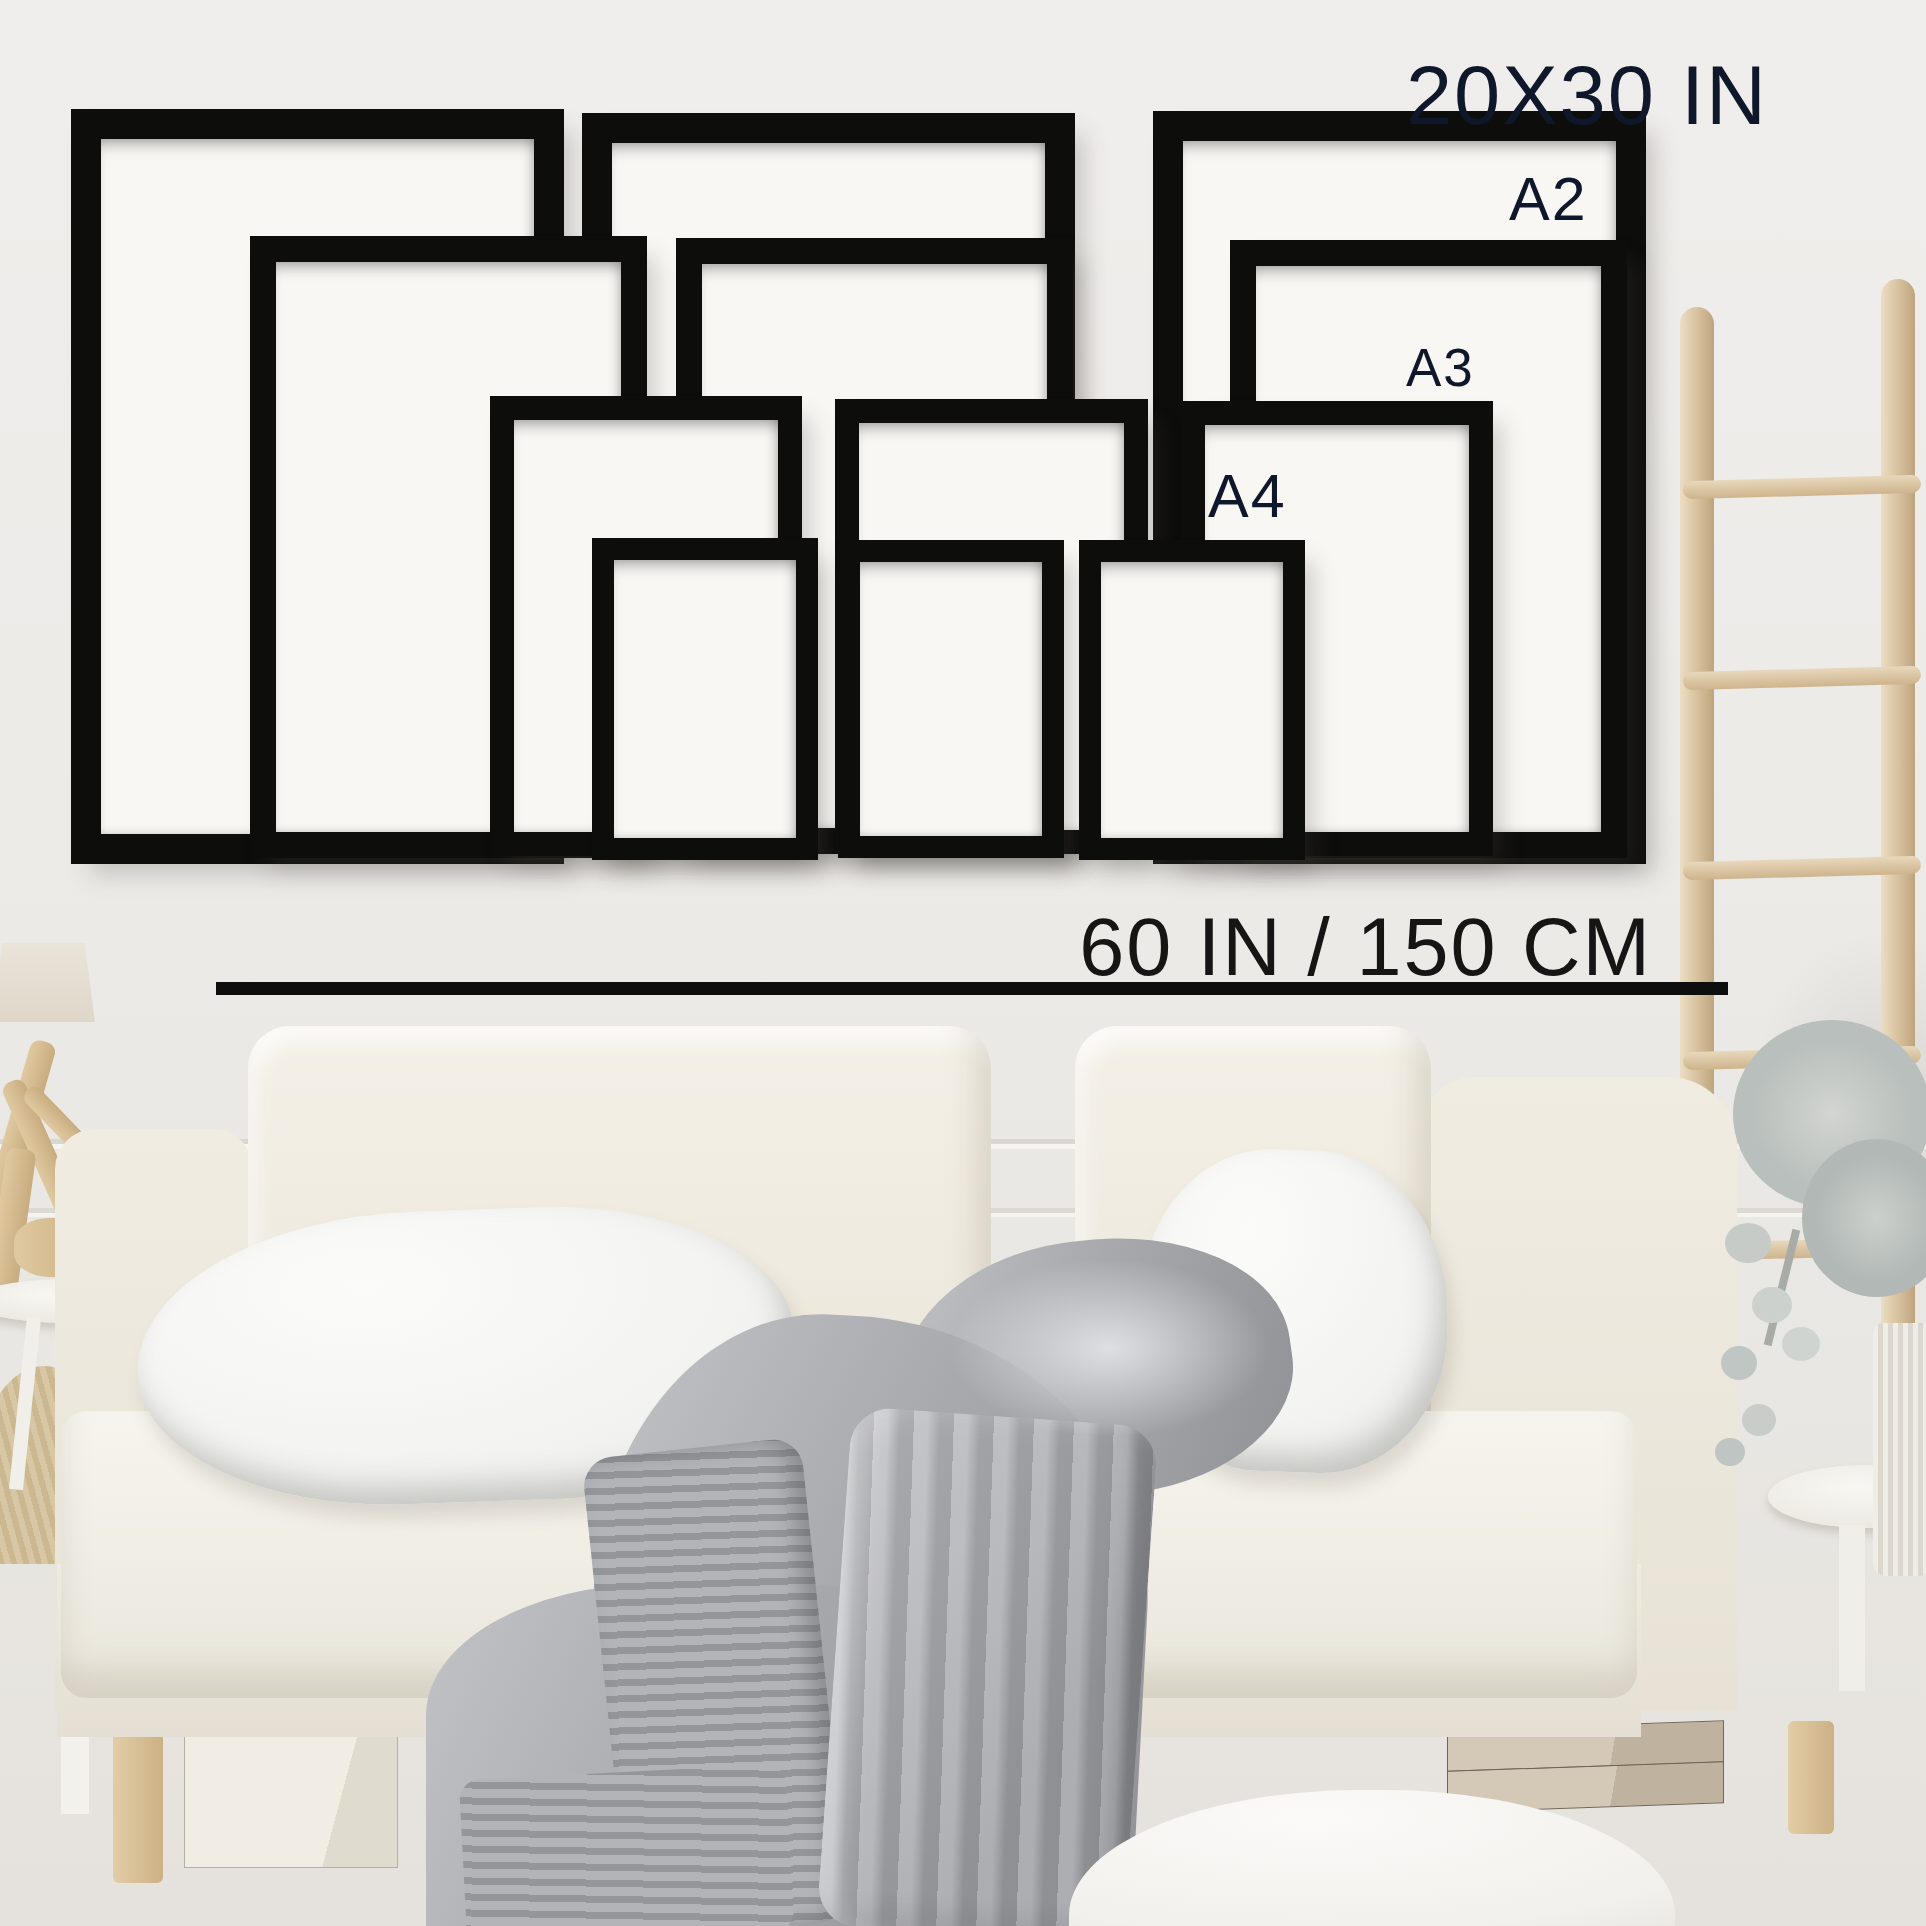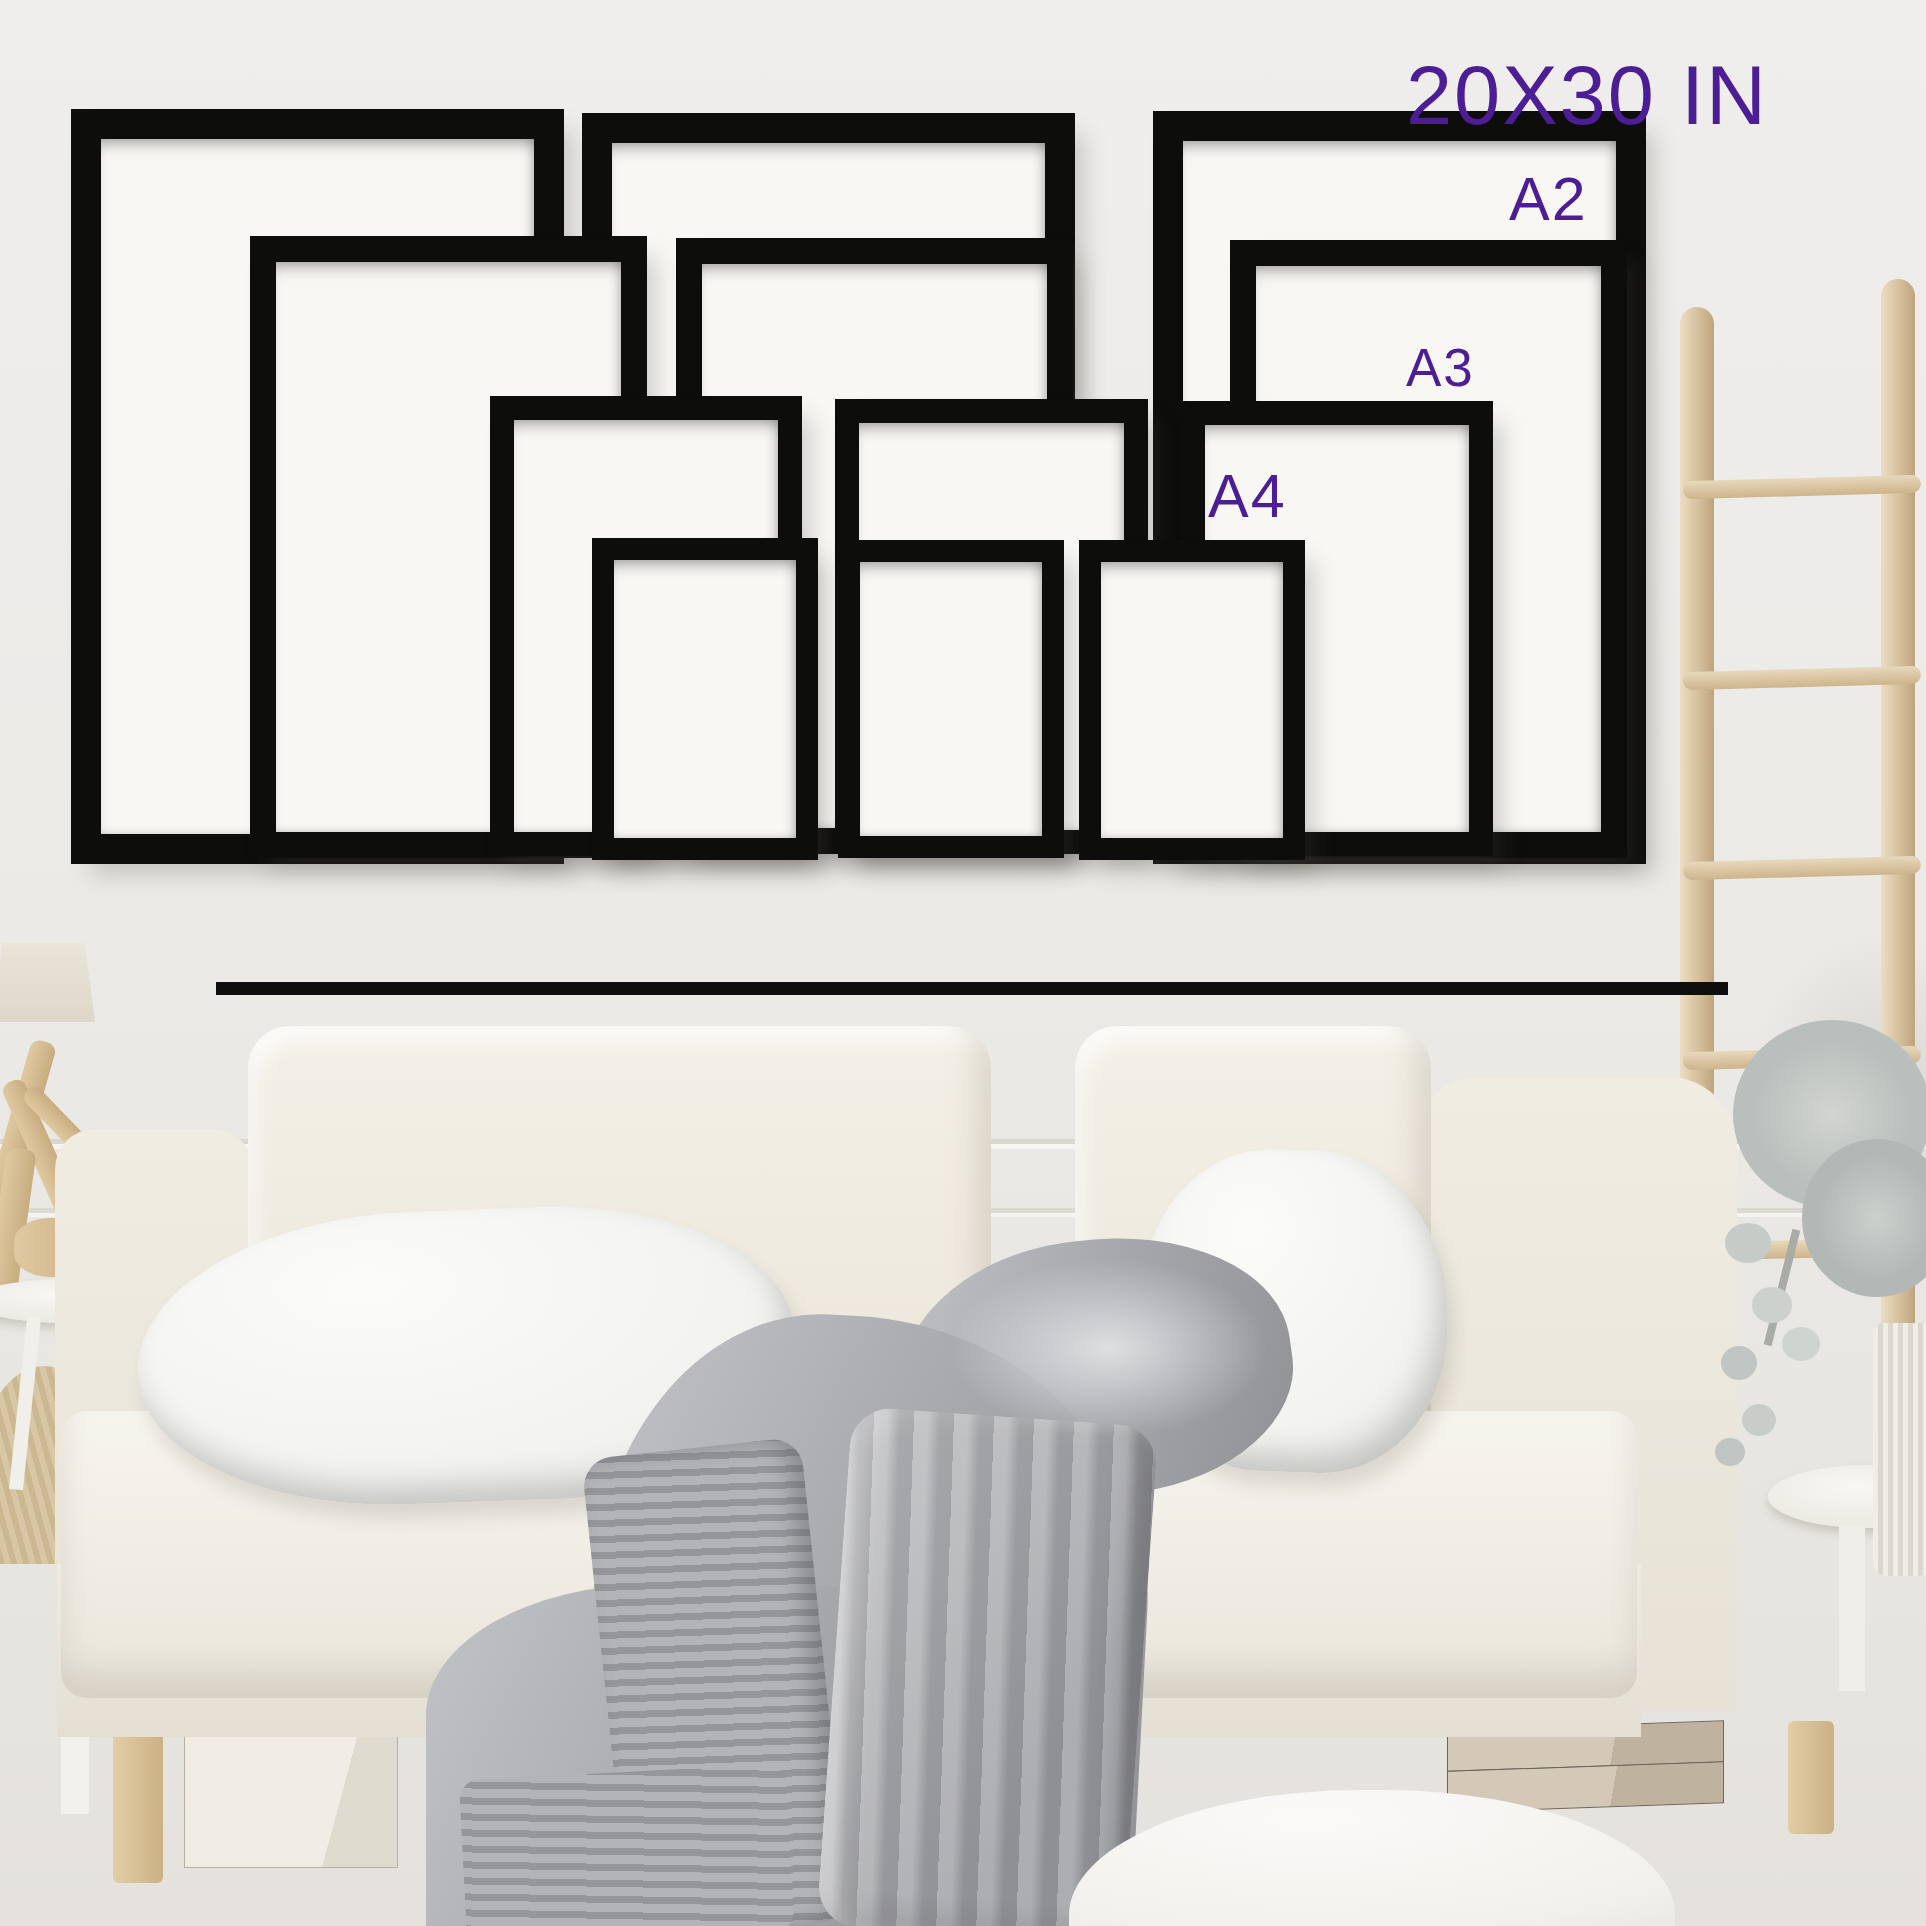--- a/index.html
+++ b/index.html
@@ -22,21 +22,21 @@
         background:linear-gradient(90deg,#ecddc2,#d5bf9c 55%,#bda47d);}
   .rung{height:18px;border-radius:9px;z-index:3;
         background:linear-gradient(180deg,#e8d8bc,#cdb48c);transform:rotate(-1.6deg);}
 
   
   .frame{position:absolute;background:#f8f7f4;border-style:solid;border-color:#0d0d0c;
          box-shadow:14px 16px 22px -6px rgba(80,74,66,.25),
                     inset 0 12px 16px -9px rgba(0,0,0,.40),
                     inset -10px 0 14px -10px rgba(0,0,0,.30),
                     inset 0 -8px 10px -8px rgba(0,0,0,.18);}
-  .size-label{position:absolute;z-index:70;font-weight:400;color:#4c1d95;letter-spacing:2px;}
+  .size-label{position:absolute;z-index:70;font-weight:400;color:#0f172a;letter-spacing:2px;}
 
   
   .heading{position:absolute;z-index:70;color:#151515;letter-spacing:2px;white-space:nowrap;}
   .underline{position:absolute;z-index:70;background:#0e0e0e;}
 
   
   .arm{z-index:45;background:linear-gradient(180deg,#f0ece2,#e7e2d5);}
   .backcushion{z-index:46;border-radius:42px;
         background:linear-gradient(180deg,#f4f0e7 0%,#efeadf 55%,#e7e1d3 100%);
         box-shadow:inset -14px -20px 30px rgba(170,160,140,.35), inset 8px 14px 20px rgba(255,255,255,.8);}
@@ -102,20 +102,21 @@
       <div class="frame" style="left: 592px; top: 538px; width: 182px; height: 278px; border-width: 22px; z-index: 40;"></div>
       <div class="frame" style="left: 838px; top: 540px; width: 182px; height: 274px; border-width: 22px; z-index: 40;"></div>
       <div class="frame" style="left: 1079px; top: 540px; width: 182px; height: 276px; border-width: 22px; z-index: 40;"></div>
     </div>
 
   <div class="size-label" style="right:159px;top:48px;font-size:83px;">20X30 IN</div>
   <div class="size-label" style="left:1509px;top:164px;font-size:61px;">A2</div>
   <div class="size-label" style="left:1406px;top:337px;font-size:53px;">A3</div>
   <div class="size-label" style="left:1208px;top:461px;font-size:61px;">A4</div>
 
+  <div class="heading" style="right:275px;top:901px;font-size:81px;">60 IN / 150 CM</div>
   <div class="underline" style="left:216px;top:982px;width:1512px;height:13px;"></div>
 
   <div class="abs" style="left:-8px;top:943px;width:103px;height:79px;z-index:4;
        background:linear-gradient(180deg,#eae4d9,#ded7c9);clip-path:polygon(10% 0,90% 0,100% 100%,0 100%);"></div>
   <div class="branch" style="left:6px;top:1038px;width:26px;height:188px;transform:rotate(16deg);"></div>
   <div class="branch" style="left:34px;top:1074px;width:24px;height:173px;transform:rotate(-24deg);"></div>
   <div class="branch" style="left:-4px;top:1148px;width:30px;height:158px;transform:rotate(8deg);"></div>
   <div class="branch" style="left:69px;top:1069px;width:20px;height:149px;transform:rotate(-44deg);"></div>
   <div class="branch" style="left:14px;top:1218px;width:89px;height:59px;border-radius:40%;"></div>
   <div class="abs tabletop" style="left:-30px;top:1279px;width:198px;height:44px;z-index:5;"></div>

